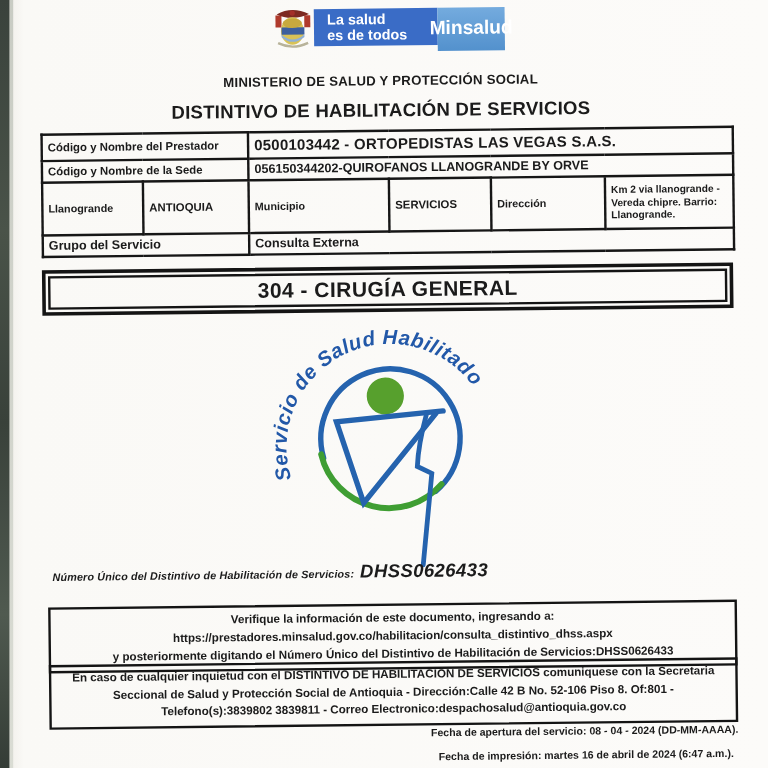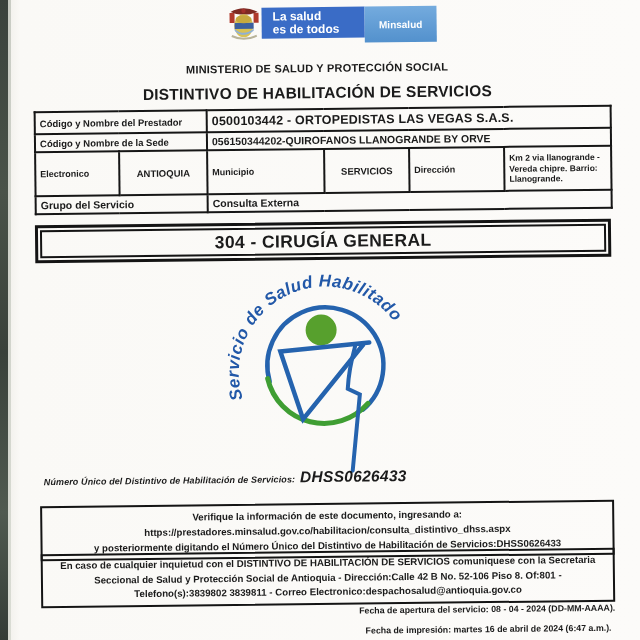--- a/index.html
+++ b/index.html
@@ -7,34 +7,34 @@
   .paper{position:absolute;inset:0;background:linear-gradient(90deg,#eceae4 0,#faf9f6 20px,#fcfbf9 100%);}
   .scan-edge{position:absolute;left:0;top:0;width:8px;height:640px;background:linear-gradient(180deg,#3a423c 0,#4a5349 30%,#39413a 55%,#505a50 80%,#343c36 100%);}
   .scan-edge2{position:absolute;left:8px;top:0;width:3px;height:640px;background:linear-gradient(180deg,#b7bcb2,#cfd3c9);opacity:.7;}
   .sheet{position:absolute;inset:0;transform:rotate(-0.65deg);transform-origin:50% 50%;}
 
   
   .hdr{position:absolute;left:231px;top:4px;display:flex;align-items:flex-start;}
   .arms{width:33px;height:38px;margin-top:1px;}
   .slogan{margin-left:1px;margin-top:3px;width:103px;height:31px;background:#3a6cc6;color:#fff;
           font-weight:bold;font-size:12px;line-height:1.12;padding:3px 0 0 11px;box-sizing:border-box;}
-  .brandbox{margin-top:3px;width:72px;height:36px;background:linear-gradient(180deg,#74abde,#5391cd);
-            color:#fff;font-weight:bold;font-size:10px;display:flex;align-items:center;justify-content:center;}
+  .brandbox{margin-top:3px;width:56px;height:36px;background:linear-gradient(180deg,#74abde,#5391cd);
+            color:#fff;font-weight:bold;font-size:16px;display:flex;align-items:center;justify-content:center;}
   .ministry{position:absolute;left:0;width:640px;top:62px;text-align:center;font-weight:bold;font-size:11px;letter-spacing:.2px;}
   .doctitle{position:absolute;left:0;width:640px;top:84px;text-align:center;font-weight:bold;font-size:15.5px;letter-spacing:.2px;}
 
   
   .tblwrap{position:absolute;left:36px;top:108px;width:576px;}
   table{border-collapse:collapse;width:576px;table-layout:fixed;}
   td{border:2px solid #161616;padding:1px 4px;vertical-align:middle;overflow:hidden;}
   .lab{font-weight:bold;font-size:9.5px;}
   .lab-sm{font-weight:bold;font-size:9px;}
   .val-lg{font-weight:bold;font-size:12.5px;letter-spacing:.2px;}
   .val-md{font-weight:bold;font-size:10.5px;}
-  .val-sm{font-weight:bold;font-size:9.5px;text-align:center;}
+  .val-sm{font-weight:bold;font-size:9.5px;}
   .val-xs{font-weight:bold;font-size:8.5px;line-height:1.25;}
   .r1{height:22px;} .r2{height:18px;} .r3{height:44px;} .r4{height:18px;}
 
   
   .banner-outer{position:absolute;left:36px;top:222px;width:576px;height:38px;border:3px solid #141414;box-sizing:border-box;}
   .banner-inner{position:absolute;inset:2px;border:2px solid #141414;display:flex;align-items:center;justify-content:center;}
   .banner-text{font-weight:bold;font-size:17.5px;letter-spacing:.4px;}
 
   
   .seal{position:absolute;left:218px;top:266px;width:210px;height:212px;}
@@ -100,21 +100,21 @@
       <tbody>
           <tr class="r1">
         <td colspan="2" class="lab">Código y Nombre del Prestador</td>
         <td colspan="4" class="val-lg">0500103442 - ORTOPEDISTAS LAS VEGAS S.A.S.</td>
       </tr>
       <tr class="r2">
         <td colspan="2" class="lab">Código y Nombre de la Sede</td>
         <td colspan="4" class="val-md">056150344202-QUIROFANOS LLANOGRANDE BY ORVE</td>
       </tr>
       <tr class="r3">
-        <td class="lab-sm">Electronico</td>
+        <td class="lab-sm">Llanogrande</td>
         <td class="val-sm">ANTIOQUIA</td>
         <td class="lab-sm">Municipio</td>
         <td class="val-sm">SERVICIOS</td>
         <td class="lab-sm">Dirección</td>
         <td class="val-xs">Km 2 via llanogrande - Vereda chipre. Barrio: Llanogrande.</td>
       </tr>
       <tr class="r4">
         <td colspan="2" class="val-md">Grupo del Servicio</td>
         <td colspan="4" class="val-md">Consulta Externa</td>
       </tr>

